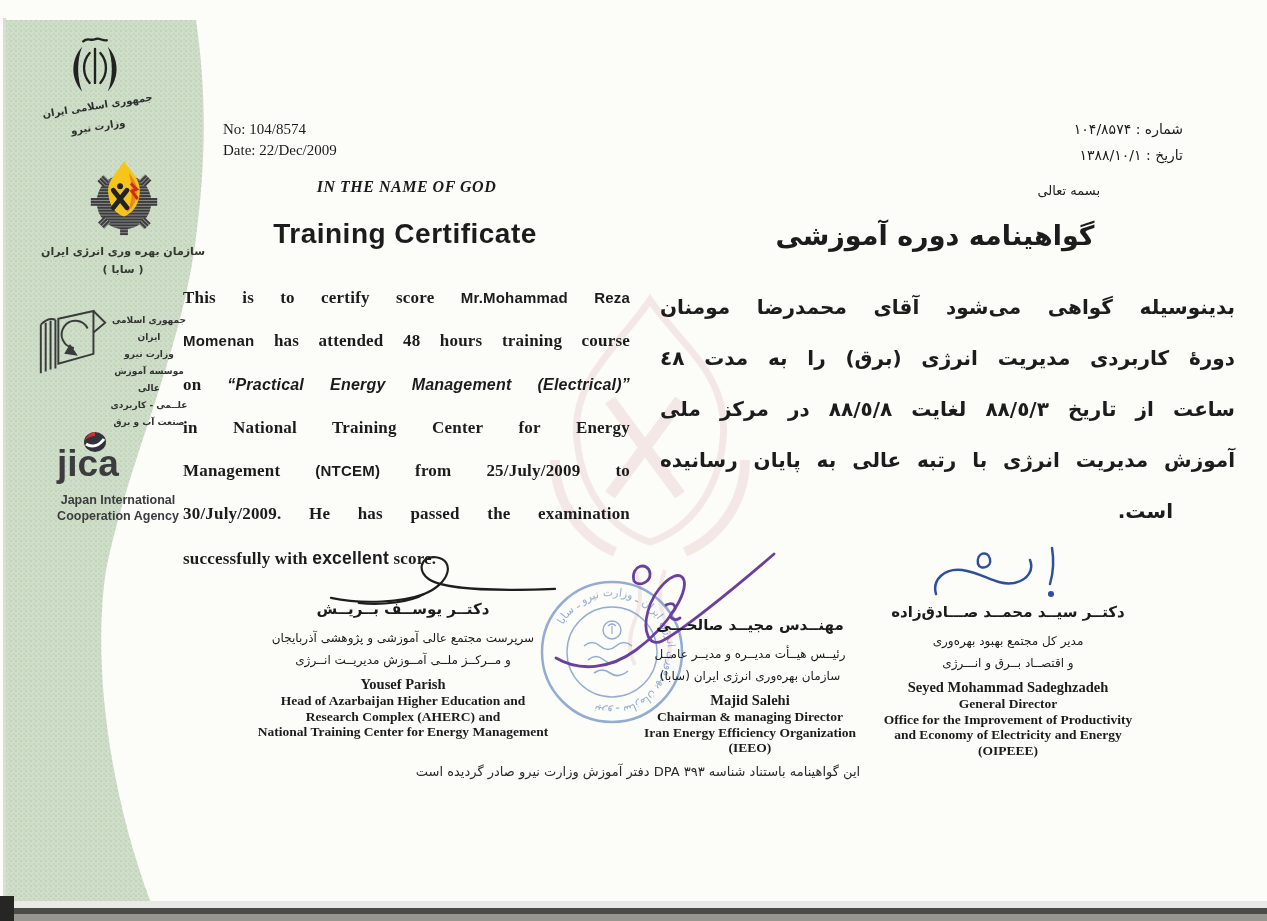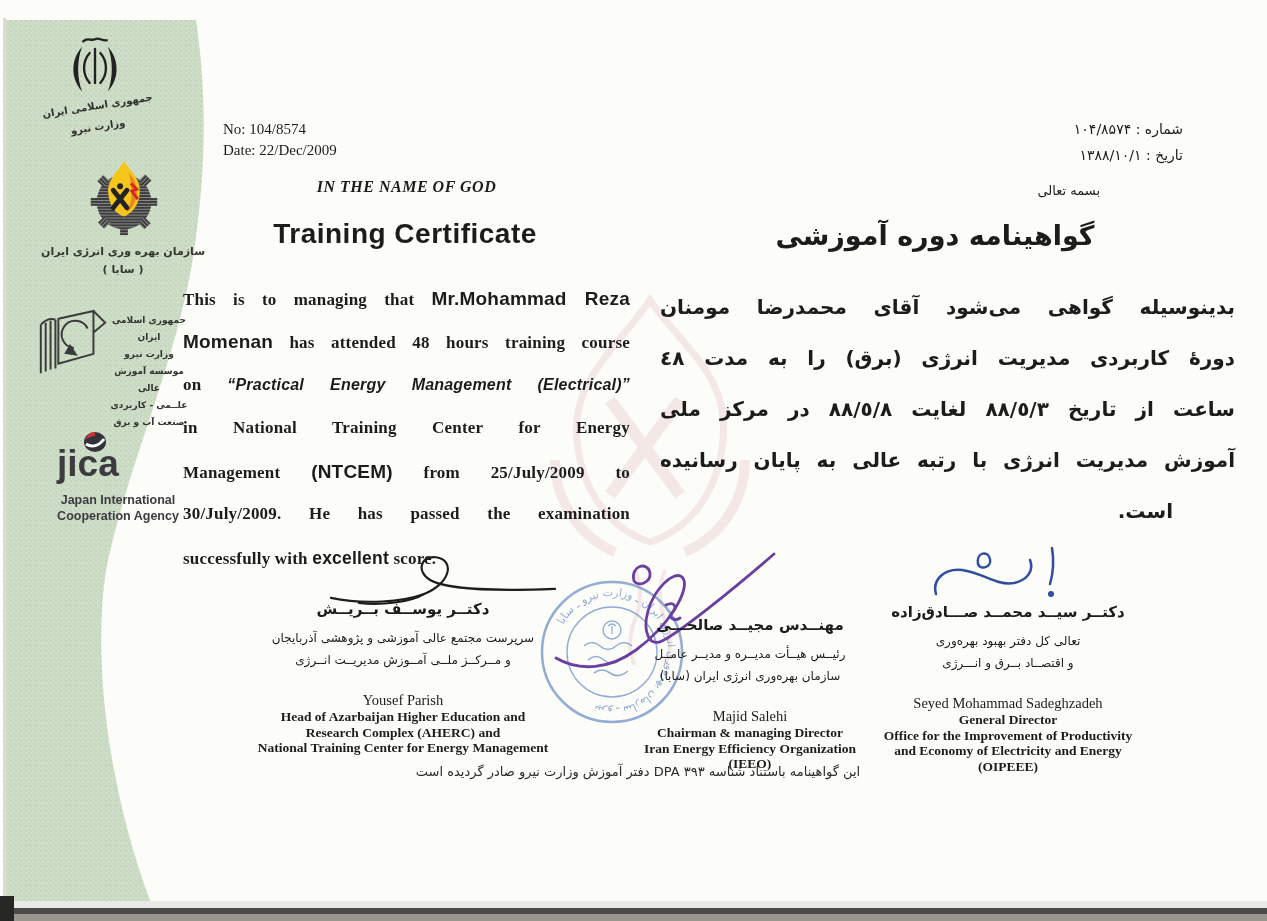--- a/index.html
+++ b/index.html
@@ -7,38 +7,38 @@
   #cert{position:relative;width:1267px;height:921px;background:#fcfcf9;overflow:hidden;color:#1c1c1c;}
   .abs{position:absolute;}
   .ser{font-family:"Liberation Serif",serif;font-weight:700;}
   .sanb{font-family:"Liberation Sans",sans-serif;font-weight:700;}
   .sani{font-family:"Liberation Sans",sans-serif;font-weight:700;font-style:italic;}
   .fa{font-family:"DejaVu Sans",sans-serif;direction:rtl;}
   
   #en-body{left:183px;top:288px;width:447px;font-size:17px;letter-spacing:.2px;}
   .eline{text-align:justify;text-align-last:justify;height:43.3px;white-space:nowrap;}
   .eline.last{text-align-last:left;}
-  .eline .sanb{font-size:19px;}
+  .eline .sanb{font-size:15px;}
   .eline .sani{font-size:16px;}
   
   #fa-body{left:660px;top:295px;width:575px;font-size:20px;font-weight:700;}
   .fline{direction:rtl;text-align:justify;text-align-last:justify;height:51px;white-space:nowrap;font-family:"DejaVu Sans",sans-serif;}
   .fline.last{text-align-last:right;padding-left:0;padding-right:62px;}
   
   .refblock{font-size:15px;line-height:21px;}
   .fa-ref{font-size:14px;line-height:26px;text-align:right;}
   #bismillah-en{left:183px;top:178px;width:447px;text-align:center;font-size:16px;font-style:italic;letter-spacing:.5px;}
   #title-en{left:170px;top:218px;width:470px;text-align:center;font-size:28px;letter-spacing:.5px;}
   #bismillah-fa{left:770px;top:183px;width:330px;font-size:13px;}
   #title-fa{left:720px;top:220px;width:430px;text-align:center;font-size:27px;font-weight:700;}
   
   .sigblock{width:330px;text-align:center;}
   .fa-name{font-size:15px;font-weight:700;margin-bottom:9px;}
   .fa-sub{font-size:12px;font-weight:400;line-height:22px;}
-  .en-name{font-size:14.5px;font-weight:400;margin-top:21px;font-family:"Liberation Serif",serif;}
+  .en-name{font-size:14.5px;font-weight:700;margin-top:5px;font-family:"Liberation Serif",serif;}
   .en-sub{font-size:13.5px;font-weight:700;line-height:15.5px;font-family:"Liberation Serif",serif;}
   
   #footer{left:308px;top:764px;width:660px;text-align:center;font-size:13px;color:#2b2b2b;}
   
   .logocap{color:#33382f;font-weight:700;text-align:center;}
   #jica-word{font-family:"Liberation Sans",sans-serif;font-weight:700;font-size:37px;color:#3b3b40;letter-spacing:0px;}
   
   #left-edge{left:3px;top:18px;width:3px;height:886px;background:#dcdcd6;}
   #strip1{left:0;top:901px;width:1267px;height:7px;background:#e9e9e5;}
   #strip2{left:0;top:908px;width:1267px;height:6px;background:#4b4b49;}
@@ -155,21 +155,21 @@
     <div>شماره : ۱۰۴/۸۵۷۴</div>
     <div>تاریخ : ۱۳۸۸/۱۰/۱</div>
   </div>
 
   <div class="abs ser" id="bismillah-en">IN THE NAME OF GOD</div>
   <div class="abs sanb" id="title-en">Training Certificate</div>
   <div class="abs fa" id="bismillah-fa">بسمه تعالی</div>
   <div class="abs fa" id="title-fa">گواهینامه دوره آموزشی</div>
 
   <div class="abs" id="en-body">
-    <div class="eline"><span class="ser">This is to managing that </span><span class="sanb">Mr.Mohammad Reza</span></div>
+    <div class="eline"><span class="ser">This is to certify score </span><span class="sanb">Mr.Mohammad Reza</span></div>
     <div class="eline"><span class="sanb">Momenan</span><span class="ser">  has attended 48 hours training course</span></div>
     <div class="eline"><span class="ser">on </span><span class="sani">“Practical Energy Management (Electrical)”</span></div>
     <div class="eline"><span class="ser">in National Training Center for Energy</span></div>
     <div class="eline"><span class="ser">Management </span><span class="sanb">(NTCEM)</span><span class="ser"> from 25/July/2009 to</span></div>
     <div class="eline"><span class="ser">30/July/2009. He has passed the examination</span></div>
     <div class="eline last"><span class="ser">successfully with </span><span class="sanb" style="font-size:17.5px;">excellent</span><span class="ser"> score.</span></div>
   </div>
 
   <div class="abs" id="fa-body">
     <div class="fline">بدینوسیله گواهی می‌شود آقای محمدرضا مومنان</div>
@@ -232,21 +232,21 @@
     <div class="fa fa-sub">رئیــس هیــأت مدیــره و مدیــر عامــل</div>
     <div class="fa fa-sub">سازمان بهره‌وری انرژی ایران  (سابا)</div>
     <div class="en-name">Majid Salehi</div>
     <div class="en-sub">Chairman &amp; managing Director</div>
     <div class="en-sub">Iran Energy Efficiency Organization</div>
     <div class="en-sub">(IEEO)</div>
   </div>
 
   <div class="abs sigblock" style="left:843px;top:603px;">
     <div class="fa fa-name">دکتــر سیــد محمــد صـــادق‌زاده</div>
-    <div class="fa fa-sub">تعالی کل دفتر بهبود بهره‌وری</div>
+    <div class="fa fa-sub">مدیر کل مجتمع بهبود بهره‌وری</div>
     <div class="fa fa-sub">و اقتصــاد بــرق و انـــرژی</div>
     <div class="en-name">Seyed Mohammad Sadeghzadeh</div>
     <div class="en-sub">General Director</div>
     <div class="en-sub">Office for the Improvement of Productivity</div>
     <div class="en-sub">and Economy of Electricity and Energy</div>
     <div class="en-sub">(OIPEEE)</div>
   </div>
 
   <div class="abs fa" id="footer">این گواهینامه باستناد شناسه ۳۹۳ DPA دفتر آموزش وزارت نیرو صادر گردیده است</div>
 

